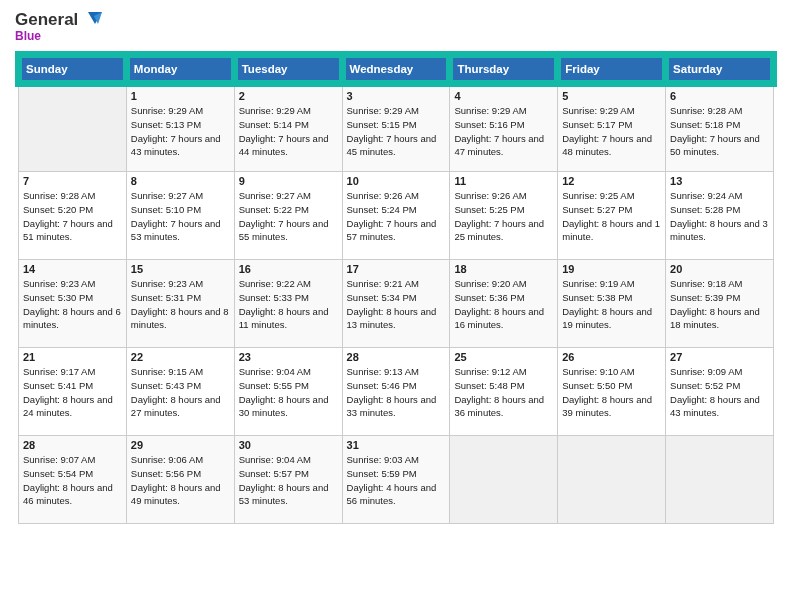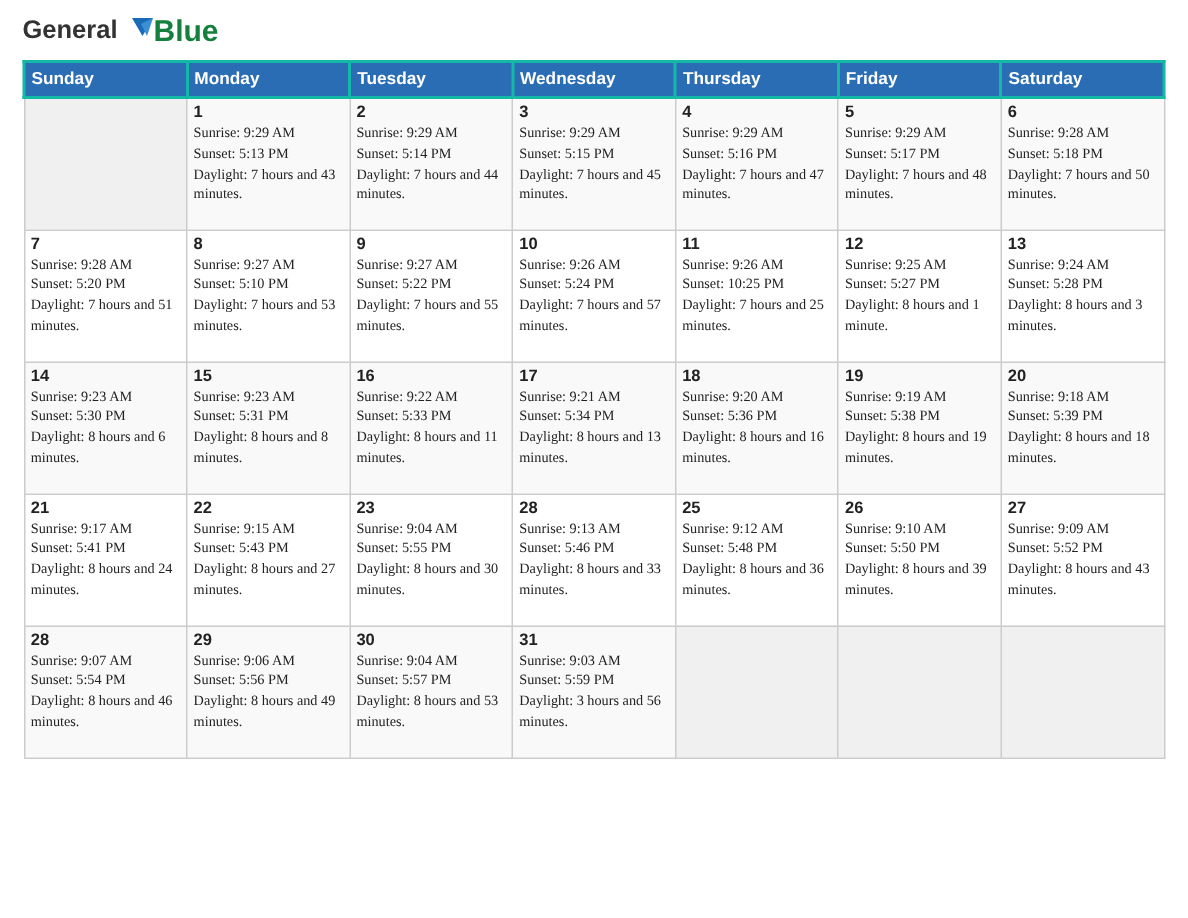--- a/index.html
+++ b/index.html
@@ -44,65 +44,64 @@
       border-collapse: collapse;
       table-layout: fixed;
     }
     thead tr th {
       background-color: #2a6db5;
       color: #fff;
       font-size: 11.5px;
       font-weight: bold;
       padding: 5px 4px;
       text-align: left;
-      border: 2px solid #14b8a6;
+      border: 7px solid #14b8a6;
     }
     tbody tr td {
       border: 1px solid #ccc;
       vertical-align: top;
       padding: 3px 4px;
       font-size: 9.5px;
       color: #222;
       height: 88px;
     }
     .date-num {
       font-size: 11px;
       font-weight: bold;
       display: block;
       margin-bottom: 2px;
     }
     .cell-info {
       line-height: 1.45;
-      font-family: Liberation Serif, serif;
     }
     tbody tr:nth-child(odd) td {
       background-color: #f9f9f9;
     }
     tbody tr:nth-child(even) td {
       background-color: #ffffff;
     }
     td.empty {
       background-color: #f0f0f0 !important;
     }
   </style>
 </head>
 <body>
 
 <div class="page">
   <div class="header">
     <div class="logo">
-  <div style="display:flex;flex-direction:row;align-items:flex-start;">
+  <div style="display:flex;flex-direction:column;align-items:flex-start;">
     <div style="display:flex;align-items:center;gap:2px;">
       <div style="font-size:17px;font-weight:bold;color:#333;line-height:1.1;">General</div>
       <svg width="22" height="20" viewBox="0 0 22 20">
         <polygon points="8,2 22,2 15,14" fill="#1a6bb5"></polygon>
         <polygon points="14,6 22,2 18,14" fill="#3a8fd5"></polygon>
       </svg>
     </div>
-    <div style="font-size:20px;font-weight:bold;color:#15803d;line-height:1.1;">Blue</div>
+    <div style="font-size:12px;font-weight:bold;color:#a21caf;line-height:1.1;">Blue</div>
   </div>
 </div>
     <div class="title-block">
       <div class="month-title"></div>
       <div class="location-title"></div>
     </div>
   </div>
 
   <table>
     <thead>
@@ -198,21 +197,21 @@
         <div class="cell-info">
           <span>Sunrise: 9:26 AM</span><br>
           <span>Sunset: 5:24 PM</span><br>
           <span>Daylight: 7 hours and 57 minutes.</span>
         </div>
       </td>
           <td>
         <span class="date-num">11</span>
         <div class="cell-info">
           <span>Sunrise: 9:26 AM</span><br>
-          <span>Sunset: 10:25 PM</span><br>
+          <span>Sunset: 5:25 PM</span><br>
           <span>Daylight: 7 hours and 25 minutes.</span>
         </div>
       </td>
           <td>
         <span class="date-num">12</span>
         <div class="cell-info">
           <span>Sunrise: 9:25 AM</span><br>
           <span>Sunset: 5:27 PM</span><br>
           <span>Daylight: 8 hours and 1 minute.</span>
         </div>
@@ -365,21 +364,21 @@
           <span>Sunrise: 9:04 AM</span><br>
           <span>Sunset: 5:57 PM</span><br>
           <span>Daylight: 8 hours and 53 minutes.</span>
         </div>
       </td>
           <td>
         <span class="date-num">31</span>
         <div class="cell-info">
           <span>Sunrise: 9:03 AM</span><br>
           <span>Sunset: 5:59 PM</span><br>
-          <span>Daylight: 3 hours and 56 minutes.</span>
+          <span>Daylight: 4 hours and 56 minutes.</span>
         </div>
       </td>
           <td class="empty"></td>
           <td class="empty"></td>
           <td class="empty"></td>
         </tr>
       </tbody>
   </table>
 </div>
 

